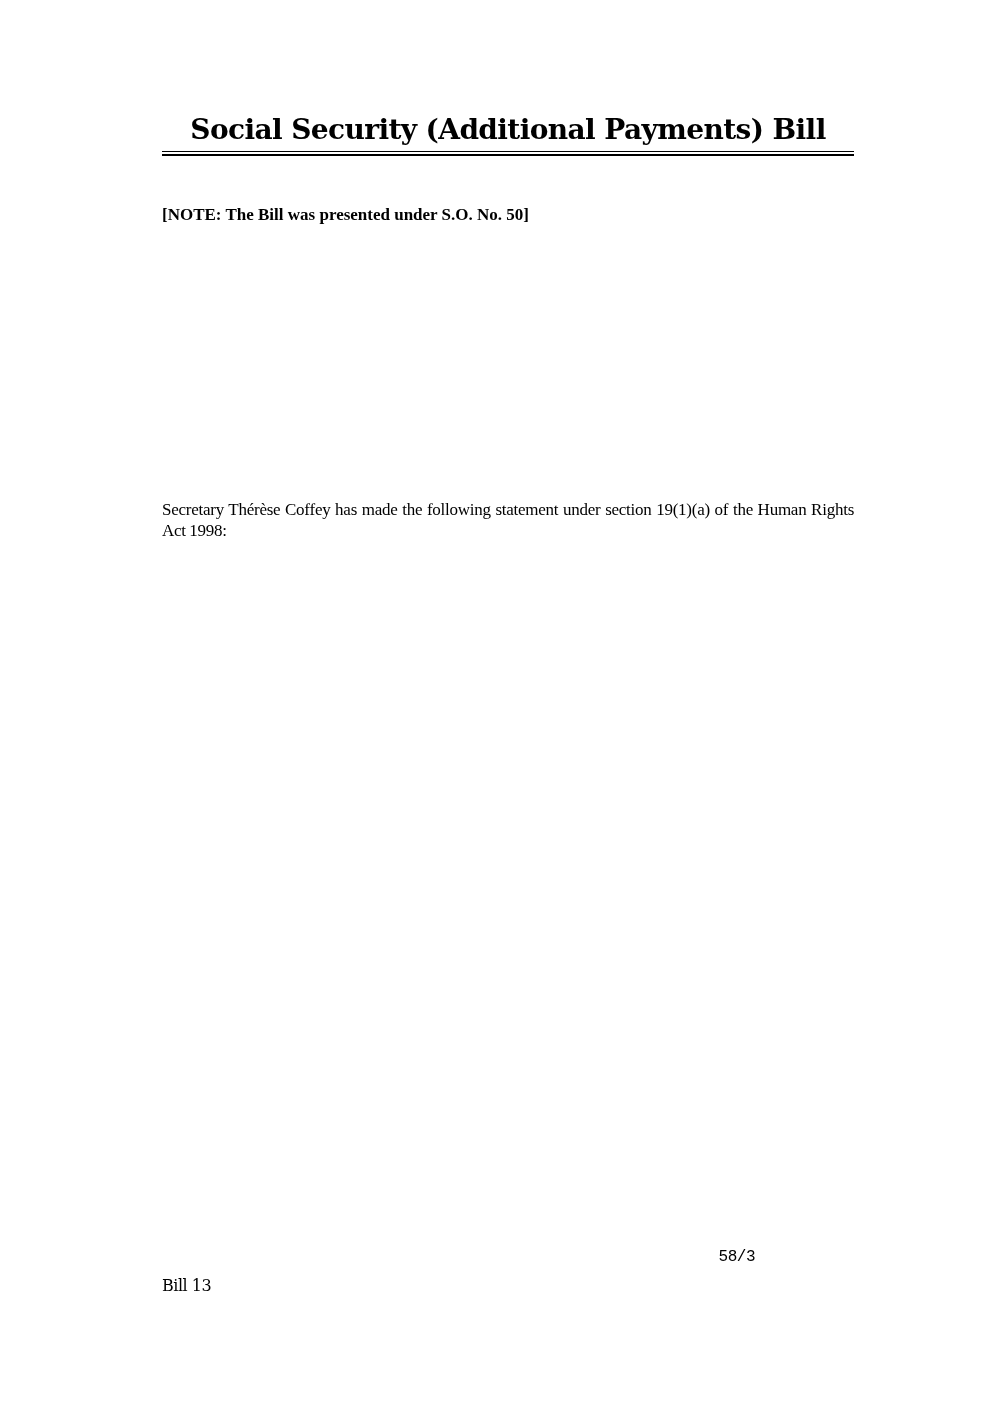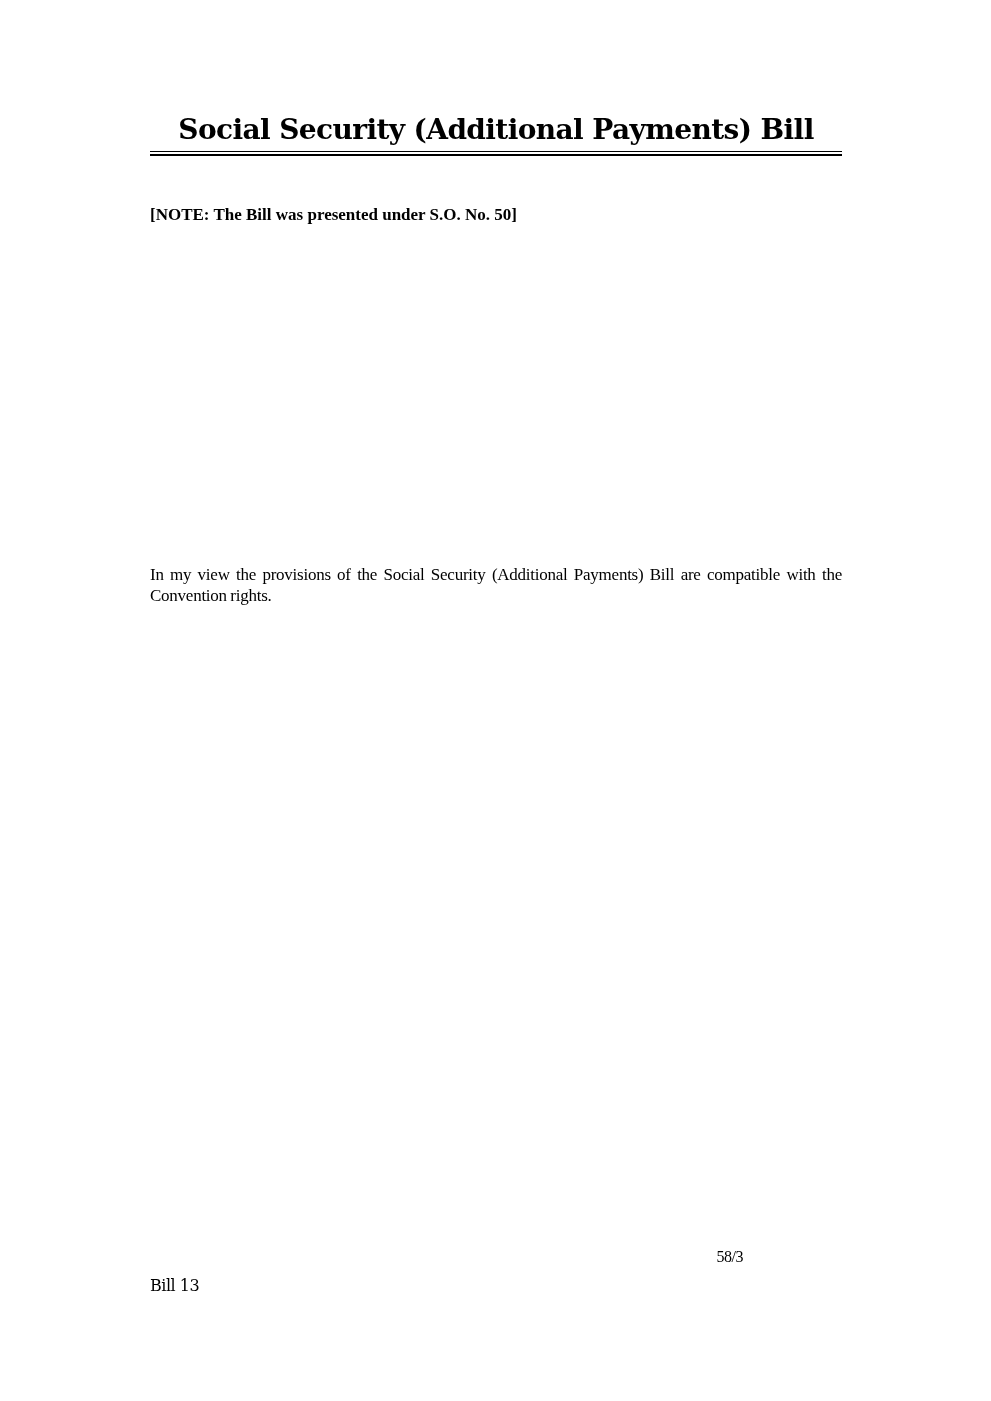--- a/index.html
+++ b/index.html
@@ -10,21 +10,21 @@
   body {
     width: 991px;
     height: 1401px;
     position: relative;
     overflow: hidden;
     color: #000000;
     font-family: "Liberation Serif", "DejaVu Serif", serif;
   }
   .page {
     position: absolute;
-    left: 0; top: 0;
+    left: 12px; top: 0;
     width: 893px; height: 1401px;
   }
   .title {
     position: absolute;
     left: 150px;
     width: 692px;
     top: 110px;
     text-align: center;
     font-family: "DejaVu Serif", "Liberation Serif", serif;
     font-weight: bold;
@@ -84,36 +84,36 @@
     font-family: "DejaVu Serif", "Liberation Serif", serif;
     font-size: 16px;
     line-height: 20px;
     letter-spacing: -0.5px;
     margin-top: 29px;
   }
   .footer-right {
     position: absolute;
     right: 150px;
     top: 1247px;
-    font-family: Liberation Serif, serif;
+    font-family: Liberation Mono, monospace;
     font-size: 16px;
     line-height: 20px;
     letter-spacing: -0.5px;
   }
 </style>
 </head>
 <body>
 
 <div class="page">
 
   <div class="title">Social Security (Additional Payments) Bill</div>
   <div class="rule-thin"></div>
   <div class="rule-thick"></div>
 
   <div class="note">[NOTE: The Bill was presented under S.O. No. 50]</div>
 
 
-  <div class="para" style="top:564px;">In my view the provisions of the Social Security (Additional Payments) Bill are compatible with the Convention rights.</div>
+  <div class="para" style="top:499px;">Secretary Thérèse Coffey has made the following statement under section 19(1)(a) of the Human Rights Act 1998:</div>
 
   <div class="footer-left">Bill 13</div>
   <div class="footer-right">58/3</div>
 
 </div>
 
 </body></html>

